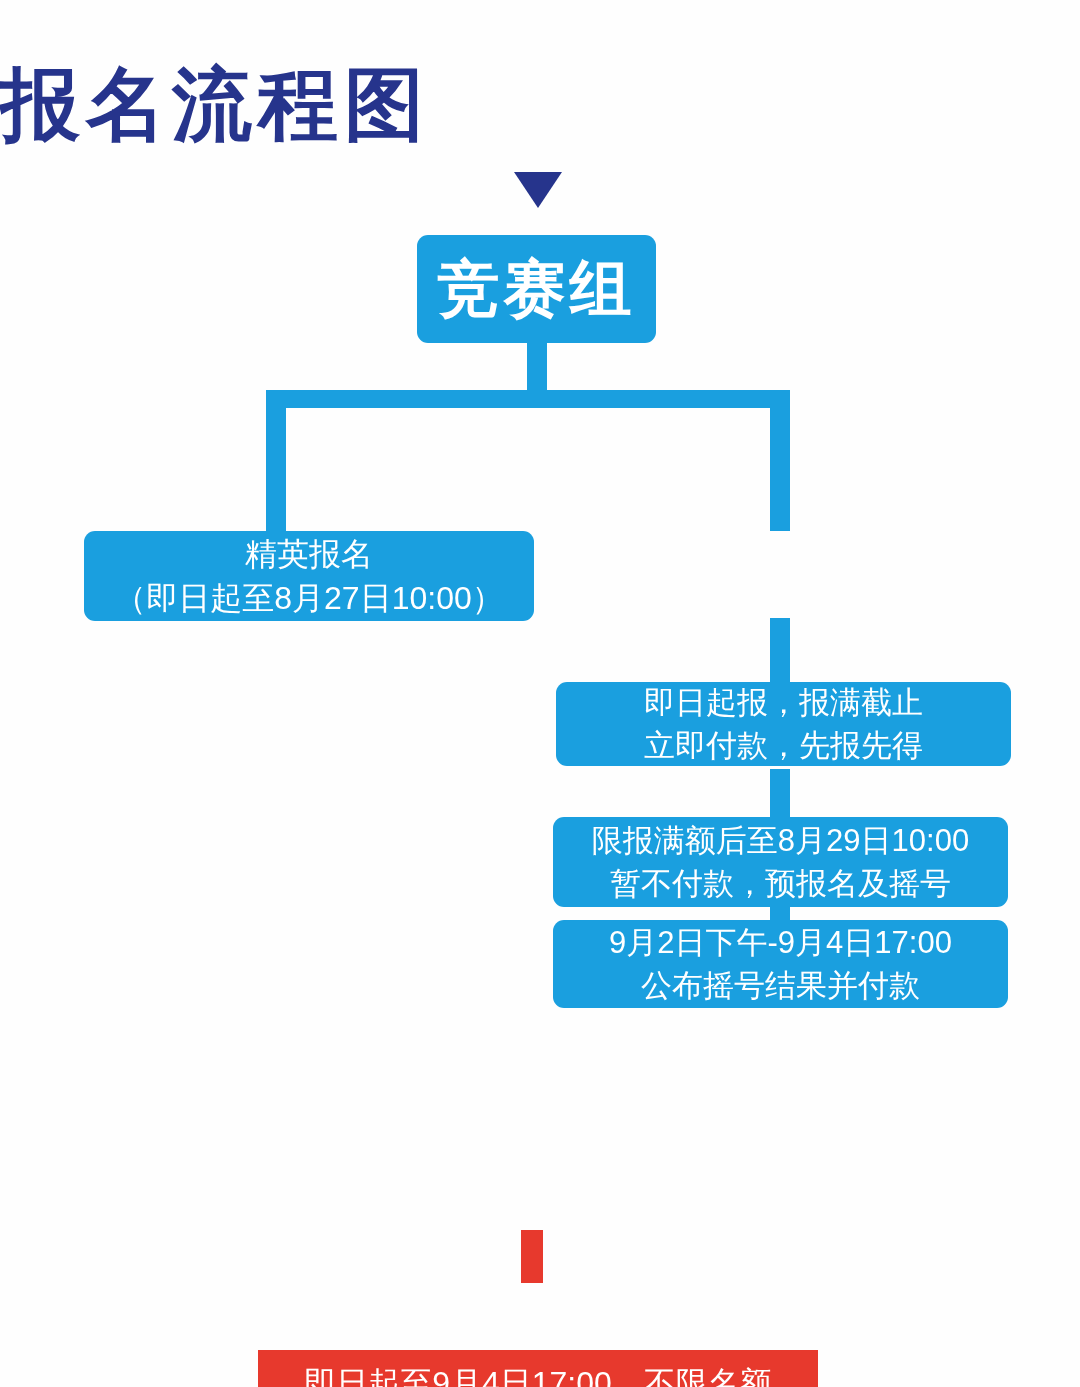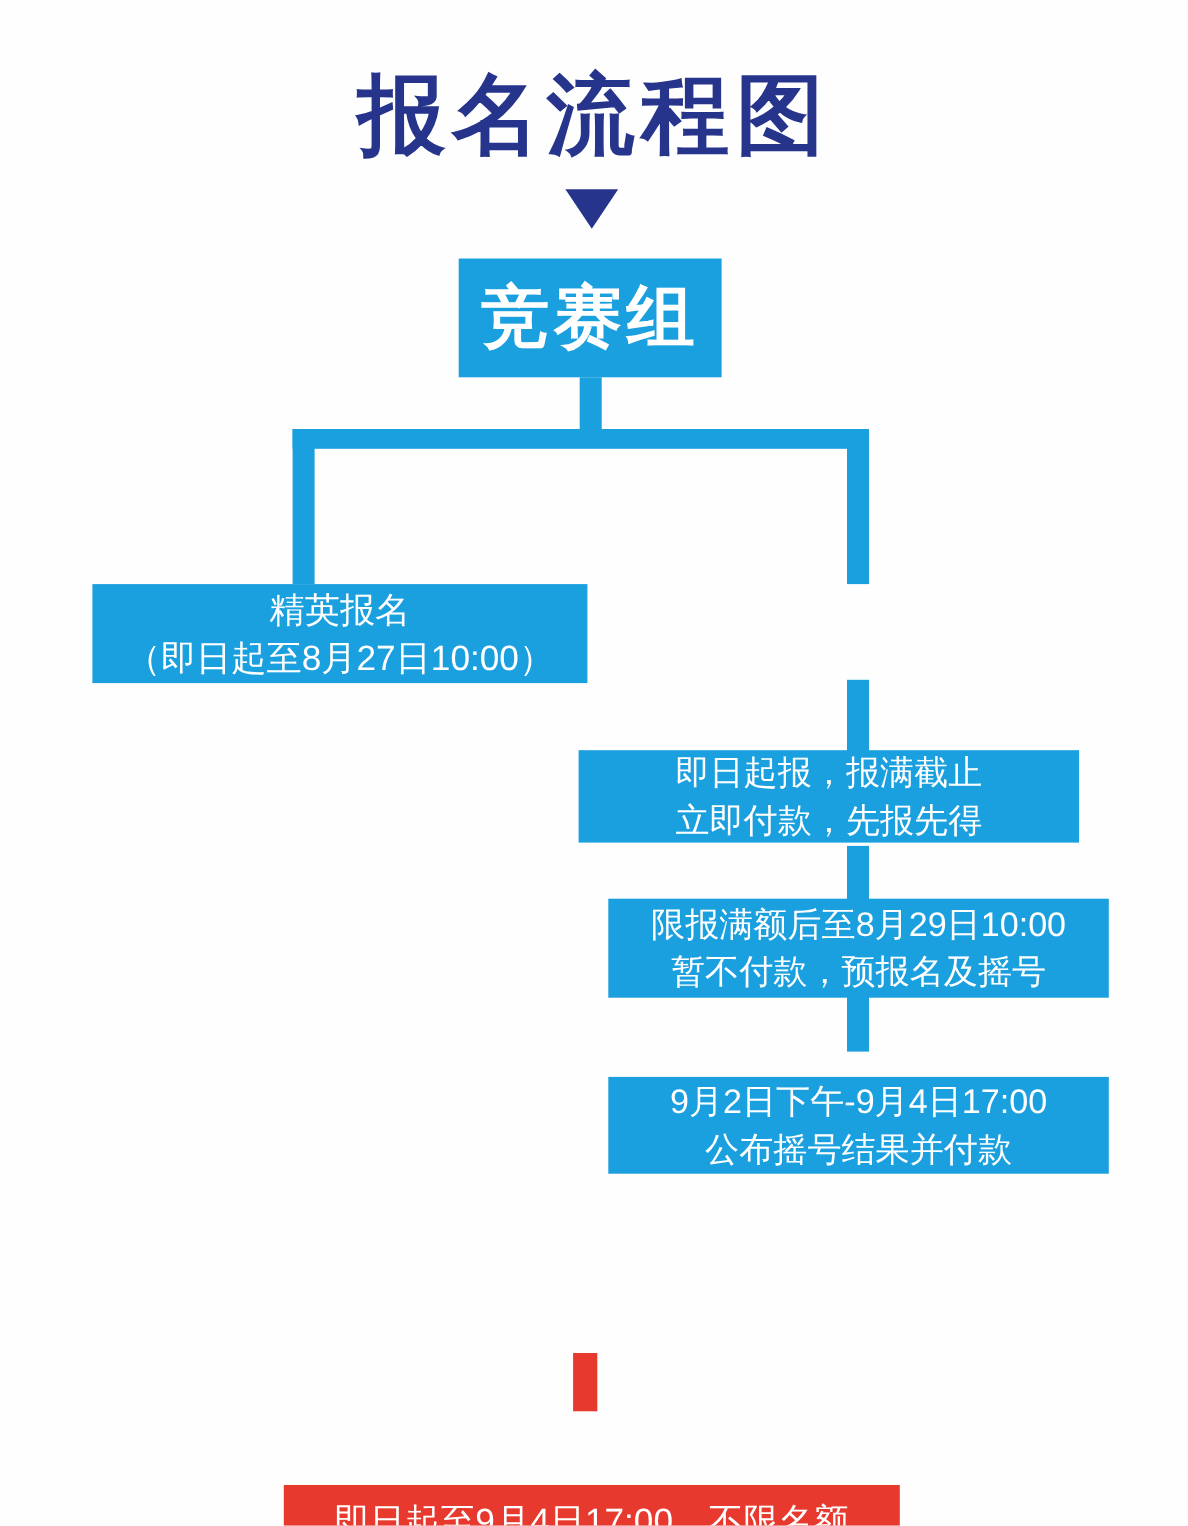--- a/index.html
+++ b/index.html
@@ -13,21 +13,21 @@
     height: 1387px;
     background: var(--bg, #fefefe);
     overflow: hidden;
     font-family: "Liberation Sans", "DejaVu Sans", sans-serif;
   }
   .title {
     position: absolute;
     left: 0;
     top: 52px;
     width: 1080px;
-    text-align: center;
+    text-align: left;
     font-size: 80px;
     font-weight: bold;
     letter-spacing: 6px;
     color: var(--navy, #26348c);
   }
   .tri-down {
     position: absolute;
     left: 514px;
     top: 172px;
     width: 0;
@@ -38,21 +38,21 @@
   }
   .node {
     position: absolute;
     display: flex;
     flex-direction: column;
     align-items: center;
     justify-content: center;
     text-align: center;
     color: var(--box_text, #ffffff);
   }
-  .node.blue { background: var(--blue, #1a9fdf); }
+  .node.blue { background: var(--blue, #1a9fdf); border-radius: 11px; }
   .node.red  { background: var(--red, #e7392d); }
   .group-head {
     font-size: 62px;
     font-weight: 600;
     letter-spacing: 4px;
     line-height: 1;
   }
   .node .line {
     font-size: 31px;
     line-height: 43px;
@@ -66,23 +66,23 @@
   .conn {
     position: absolute;
     background: var(--blue, #1a9fdf);
   }
   .conn.red { background: var(--red, #e7392d); }
 
   
   #box-competition { left: 417px; top: 235px; width: 239px; height: 108px; }
   #box-elite       { left: 48px;  top: 531px; width: 450px; height: 90px; margin-left: 36px; }
   #box-regular     { left: 553px; top: 531px; width: 455px; height: 88px; }
-  #box-step1       { left: 526px; top: 682px; width: 455px; height: 84px; text-align: right; }
+  #box-step1       { left: 556px; top: 682px; width: 455px; height: 84px; text-align: right; }
   #box-step2       { left: 553px; top: 817px; width: 455px; height: 90px; }
-  #box-step3       { left: 553px; top: 979px; width: 455px; height: 88px; }
+  #box-step3       { left: 553px; top: 920px; width: 455px; height: 88px; }
   #box-riding      { left: 417px; top: 1123px; width: 242px; height: 108px; }
   #box-riding-note { left: 258px; top: 1350px; width: 560px; height: 65px; }
 
   
   #conn-stem-competition { left: 527px; top: 343px; width: 20px; height: 49px; }
   #conn-hbar             { left: 266px; top: 390px; width: 524px; height: 18px; }
   #conn-drop-left        { left: 266px; top: 390px; width: 20px; height: 141px; }
   #conn-drop-right       { left: 770px; top: 390px; width: 20px; height: 141px; }
   #conn-step1            { left: 770px; top: 618px; width: 20px; height: 65px; }
   #conn-step2            { left: 770px; top: 769px; width: 20px; height: 49px; }

